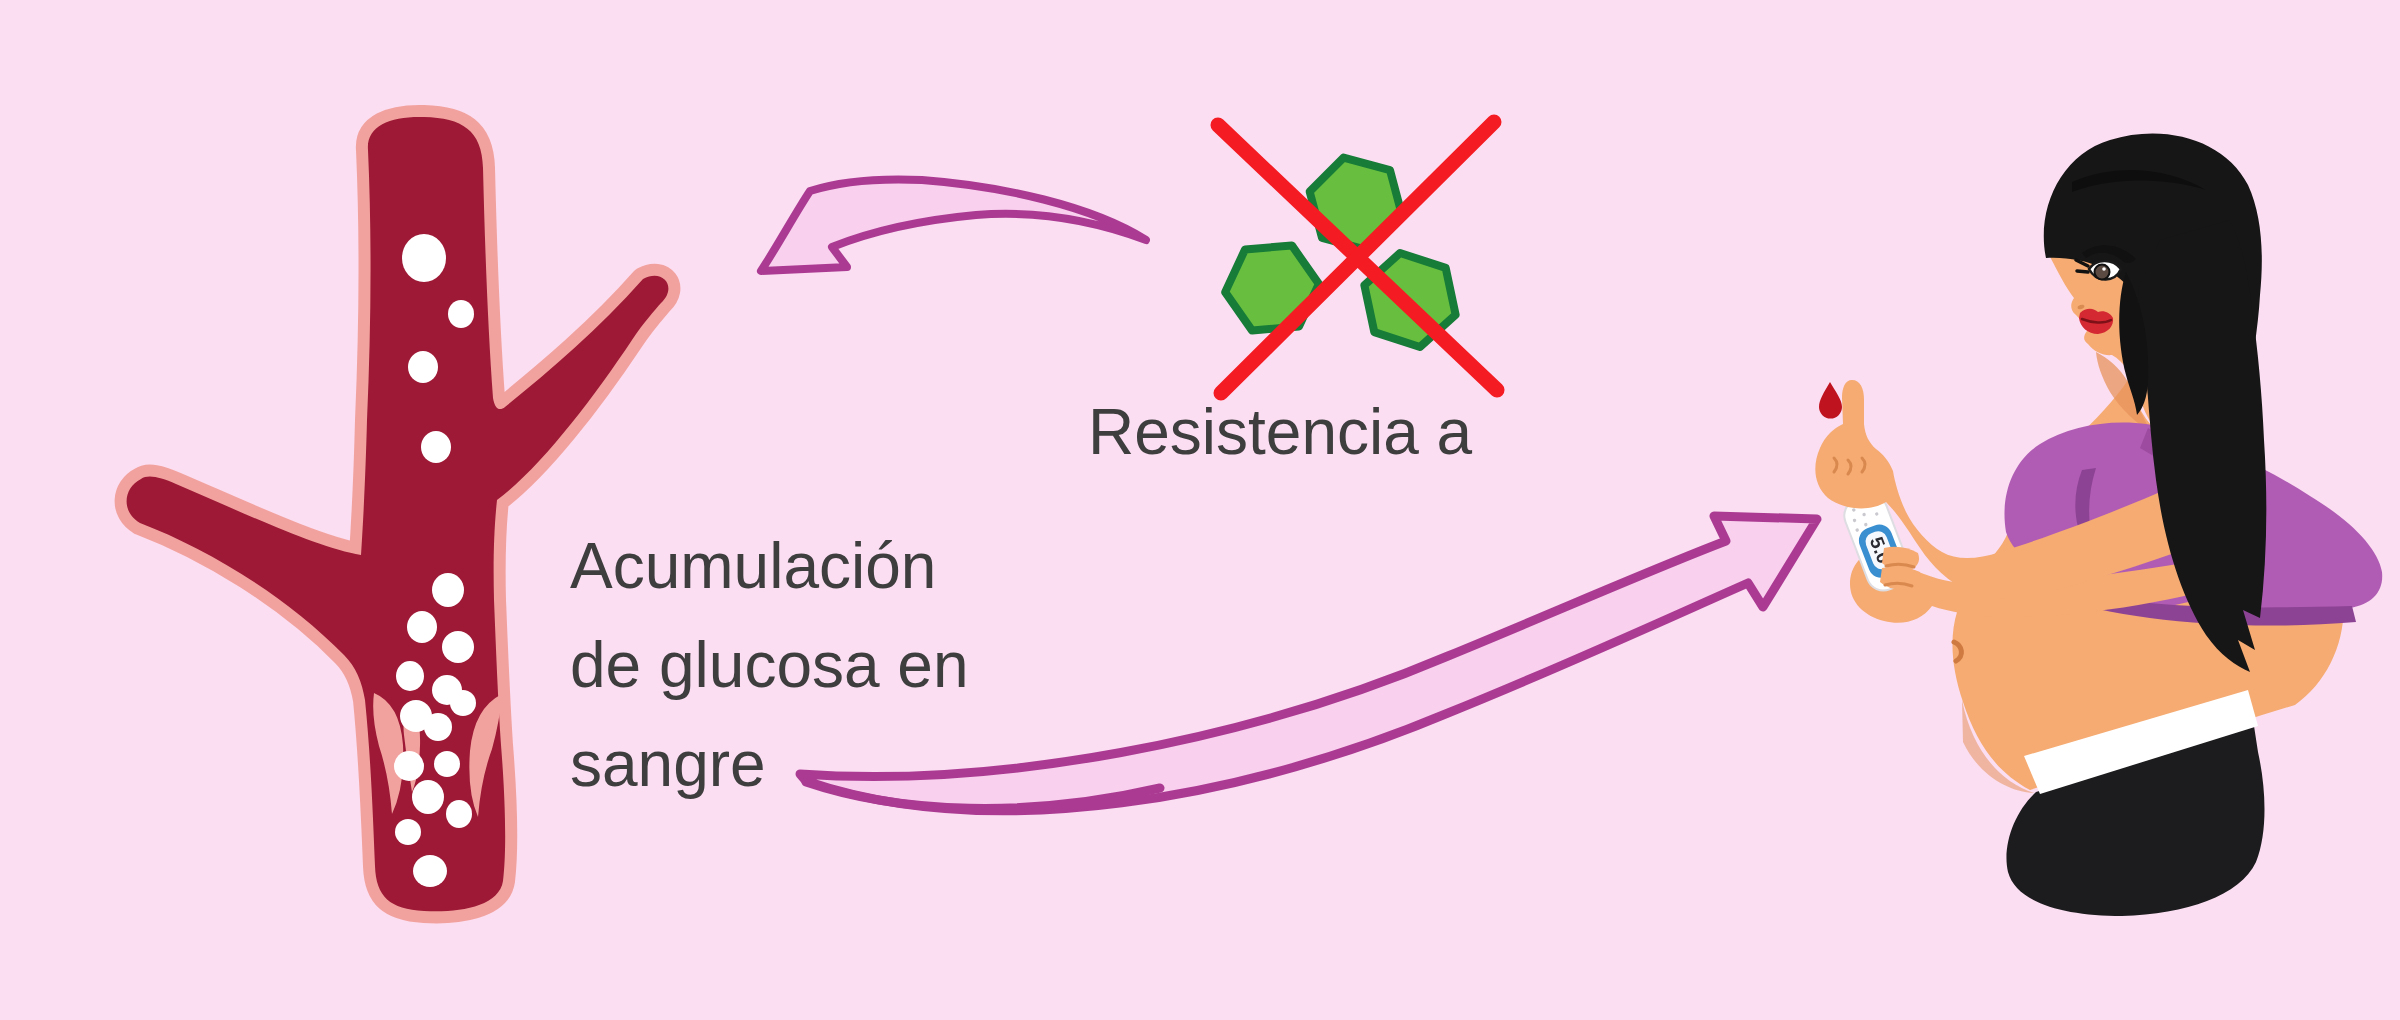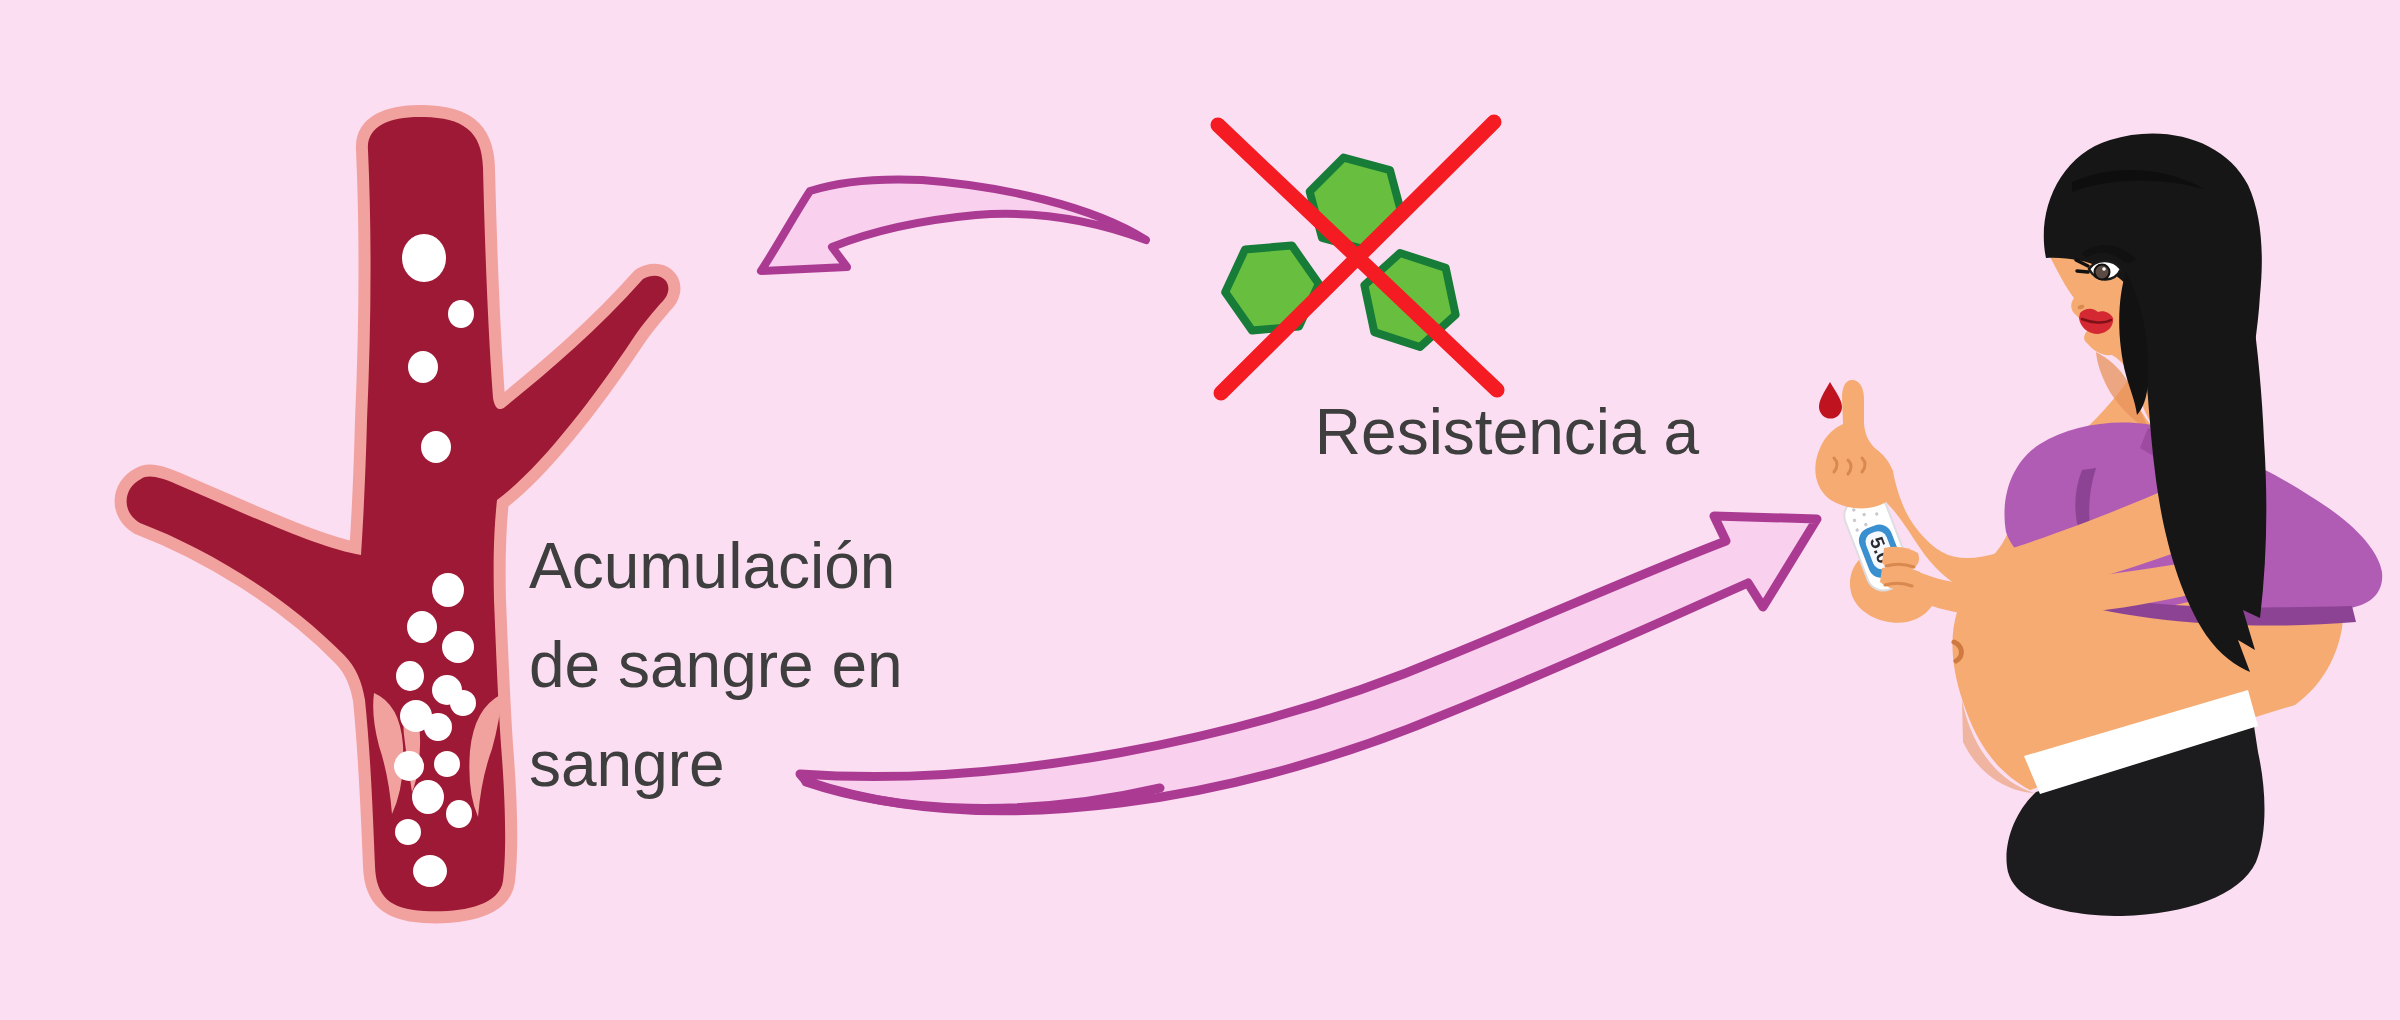--- a/index.html
+++ b/index.html
@@ -10,28 +10,28 @@
     font-family:"Liberation Sans","DejaVu Sans",sans-serif;
   }
   #scene-svg{position:absolute;inset:0;display:block;}
   .label{
     position:absolute;
     color:#3e3e3e;
     font-size:64px;
     font-weight:400;
   }
   #label-glucose{
-    left:529px;top:517px;
+    left:570px;top:517px;
     line-height:99px;
     text-align:left;
   }
   #label-insulin{
-    left:1049px;top:385px;width:650px;
+    left:1088px;top:385px;width:650px;
     line-height:94px;
-    text-align:right;
+    text-align:left;
   }
 </style>
 </head>
 <body>
 
 <div id="canvas">
 
   <svg id="scene-svg" viewBox="0 0 2400 1020">
 
     <rect x="0" y="0" width="2400" height="1020" fill="#fbdef2"></rect>
@@ -280,21 +280,21 @@
       <path fill="#121212" d="M 2126 272
                C 2141 300, 2150 340, 2148 382
                C 2147 398, 2143 408, 2137 415
                C 2135 400, 2130 390, 2126 375
                C 2117 340, 2117 300, 2126 272 Z"></path>
     </g>
   </svg>
 
   <div id="label-glucose" class="label">
     <div>Acumulación</div>
-    <div>de sangre en</div>
+    <div>de glucosa en</div>
     <div>sangre</div>
   </div>
 
   <div id="label-insulin" class="label">
     <div>Resistencia a</div>
   </div>
 
 </div>
 
 </body></html>

